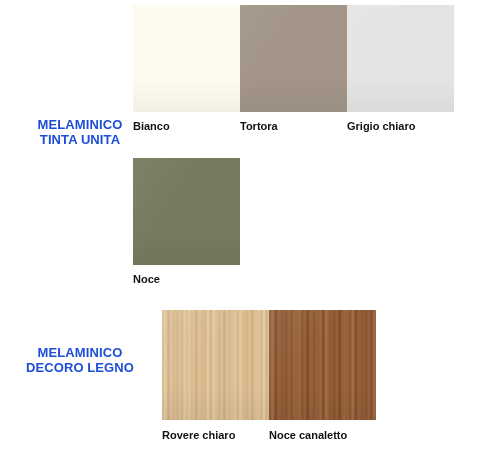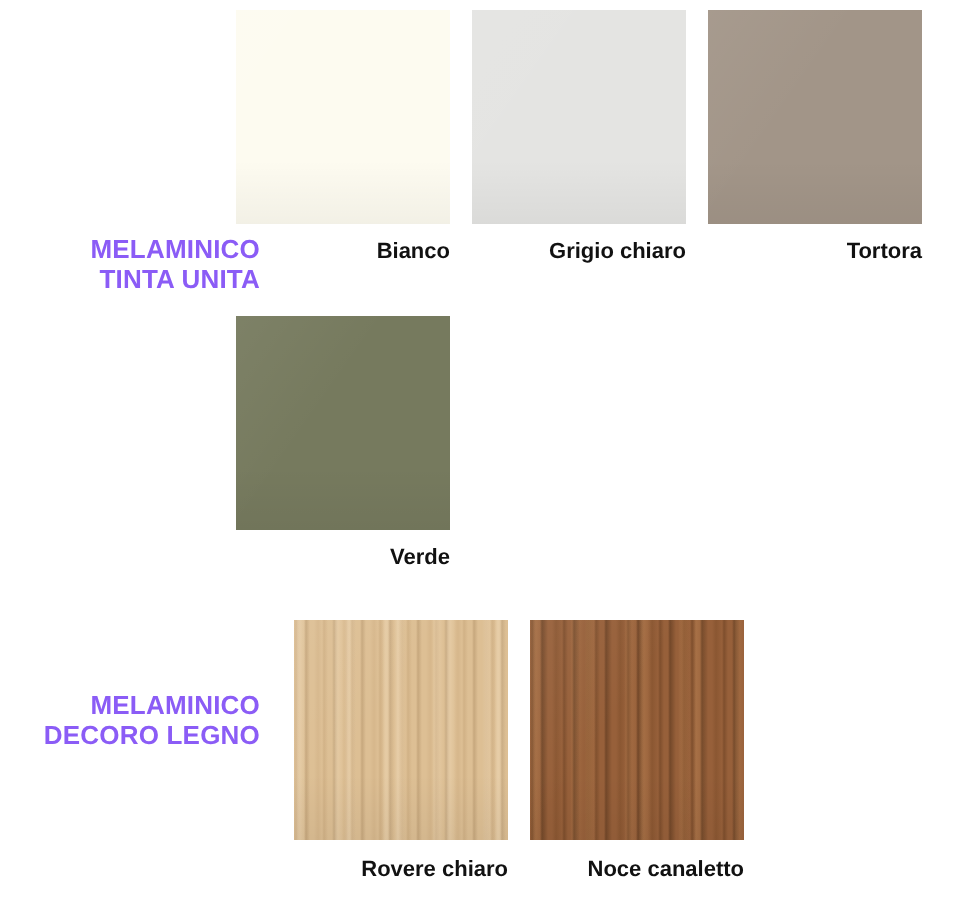--- a/index.html
+++ b/index.html
@@ -20,39 +20,37 @@
   #board {
     position: absolute;
     inset: 0;
     background: #ffffff;
   }
 
   
   .cat-label {
     position: absolute;
     width: 120px;
-    left: 10px;
-    text-align: right;
+    left: 20px;
+    text-align: center;
     font-weight: bold;
     font-size: 13px;
     line-height: 15px;
     letter-spacing: 0.1px;
-    color: #8b5cf6;
+    color: #1d4ed8;
     white-space: pre-line;
   }
   .cat-tinta  { top: 117px; }
   .cat-legno  { top: 345px; }
 
   
   .row {
     position: absolute;
-    left: 118px;
+    left: 133px;
     display: flex;
-    gap: 11px;
-    text-align: right;
   }
   .row-1 { top: 5px;   }
   .row-2 { top: 158px; }
   .row-3 { top: 310px; padding-left: 29px; }
 
   .cell {
     width: 107px;
     display: block;
   }
   .chip {
@@ -143,36 +141,36 @@
 TINTA UNITA</div>
 
   <div class="row row-1">
 
     <div class="cell">
       <span class="chip" style="background-color: rgb(253, 251, 240);"></span>
       <span class="chip-label">Bianco</span>
     </div>
 
     <div class="cell">
-      <span class="chip" style="background-color: rgb(228, 228, 226);"></span>
-      <span class="chip-label">Grigio chiaro</span>
+      <span class="chip" style="background-color: rgb(162, 149, 136);"></span>
+      <span class="chip-label">Tortora</span>
     </div>
 
     <div class="cell">
-      <span class="chip" style="background-color: rgb(162, 149, 136);"></span>
-      <span class="chip-label">Tortora</span>
+      <span class="chip" style="background-color: rgb(228, 228, 226);"></span>
+      <span class="chip-label">Grigio chiaro</span>
     </div>
 
   </div>
 
   <div class="row row-2">
 
     <div class="cell">
       <span class="chip" style="background-color: rgb(118, 122, 94);"></span>
-      <span class="chip-label">Verde</span>
+      <span class="chip-label">Noce</span>
     </div>
 
 
 
   </div>
 
   <div class="cat-label cat-legno">MELAMINICO
 DECORO LEGNO</div>
 
   <div class="row row-3">

